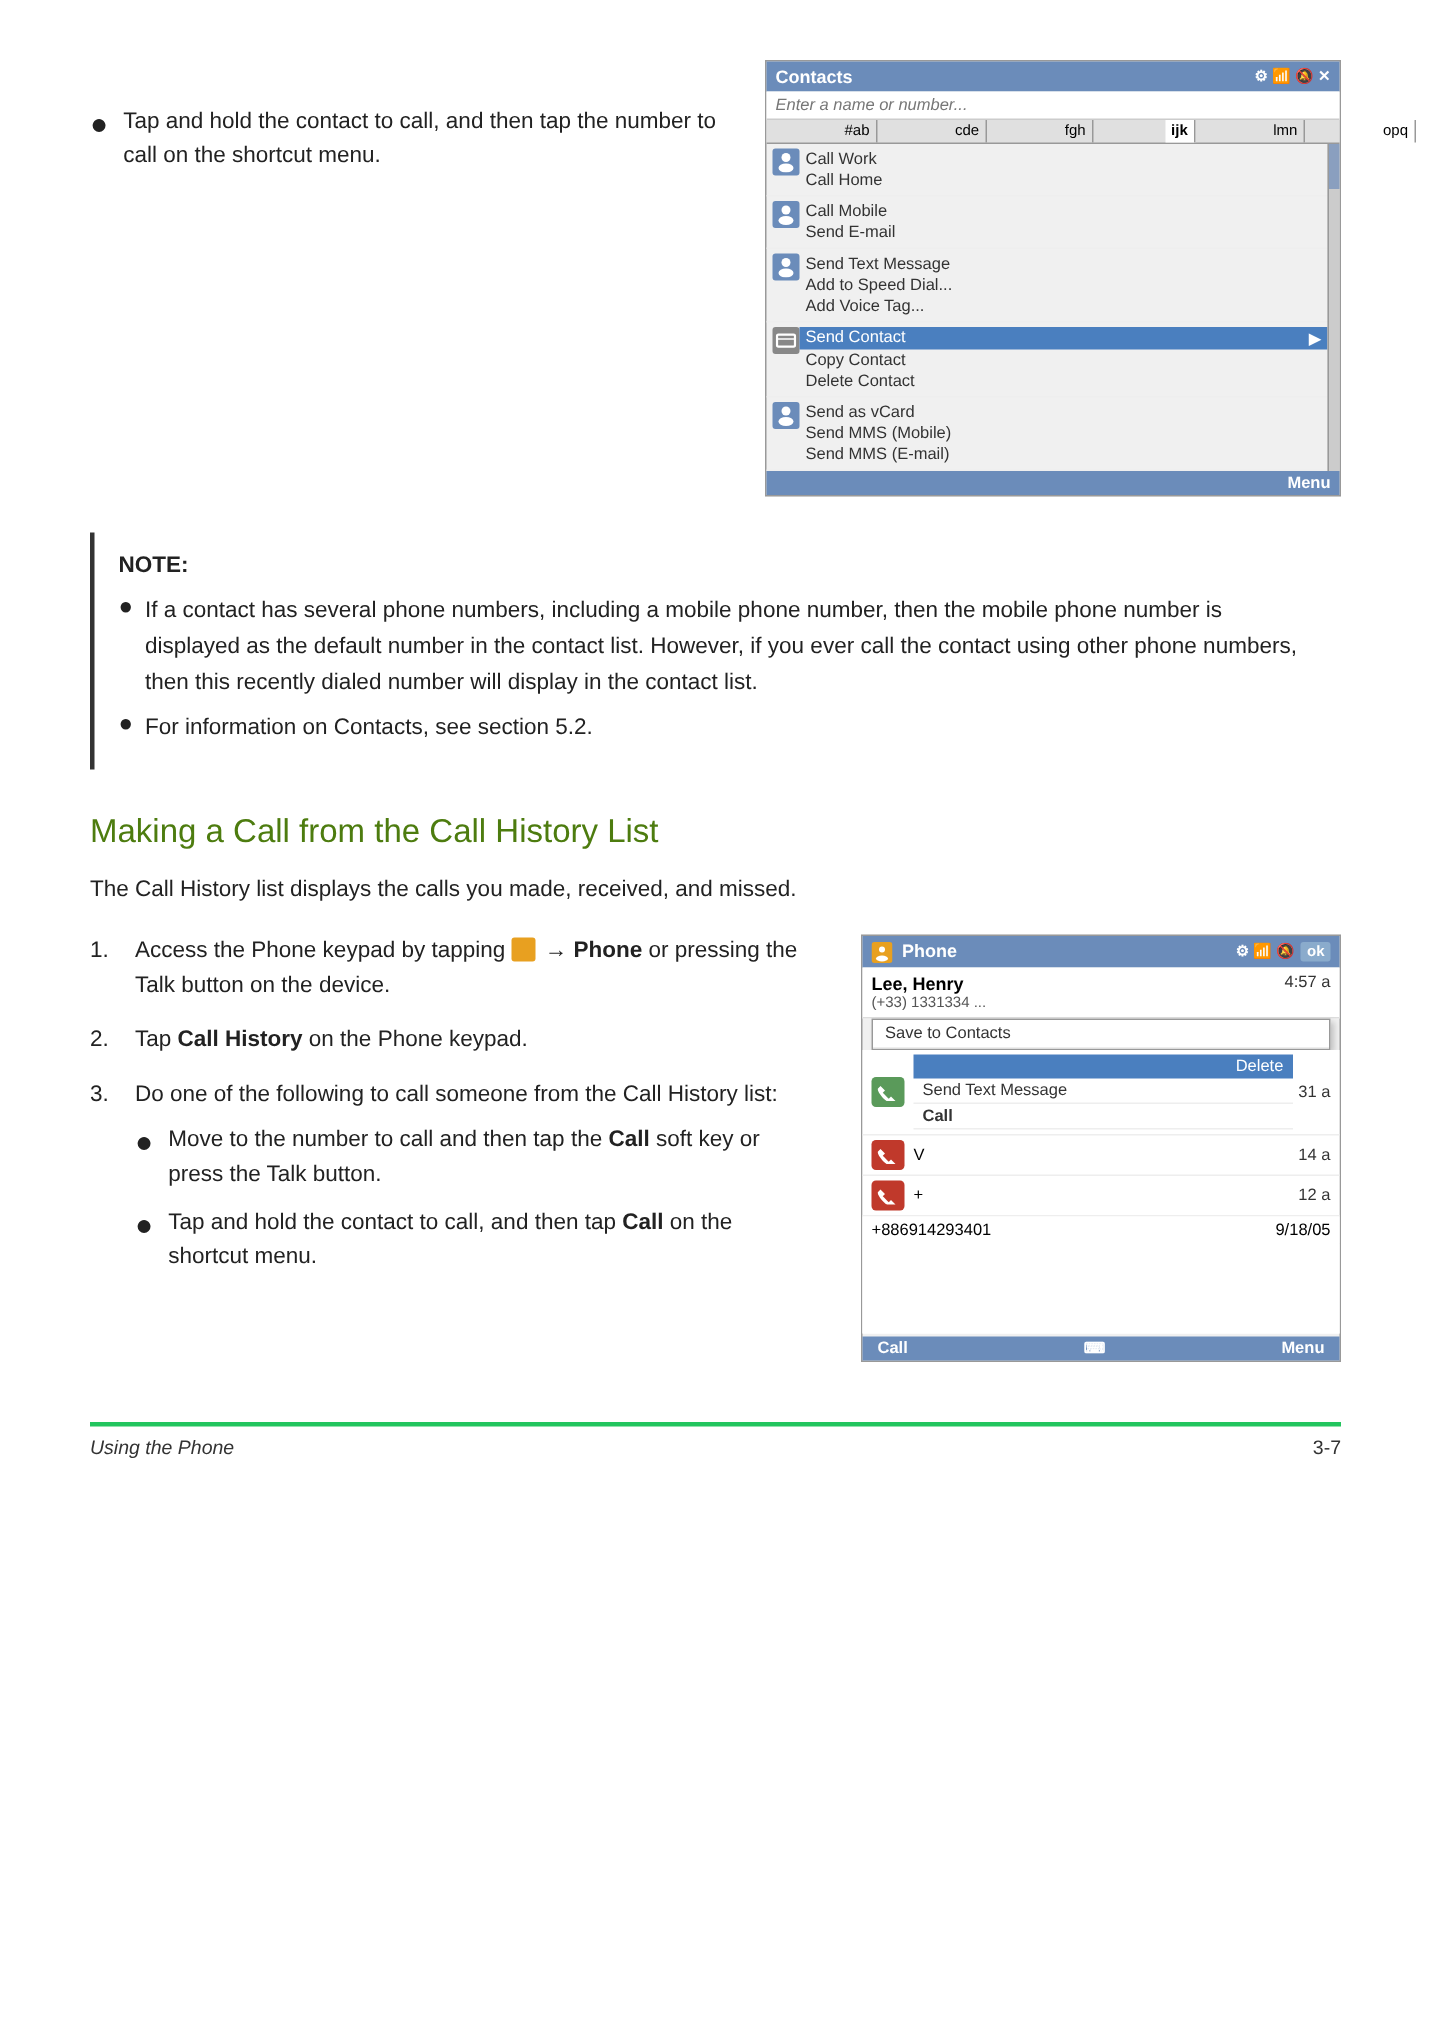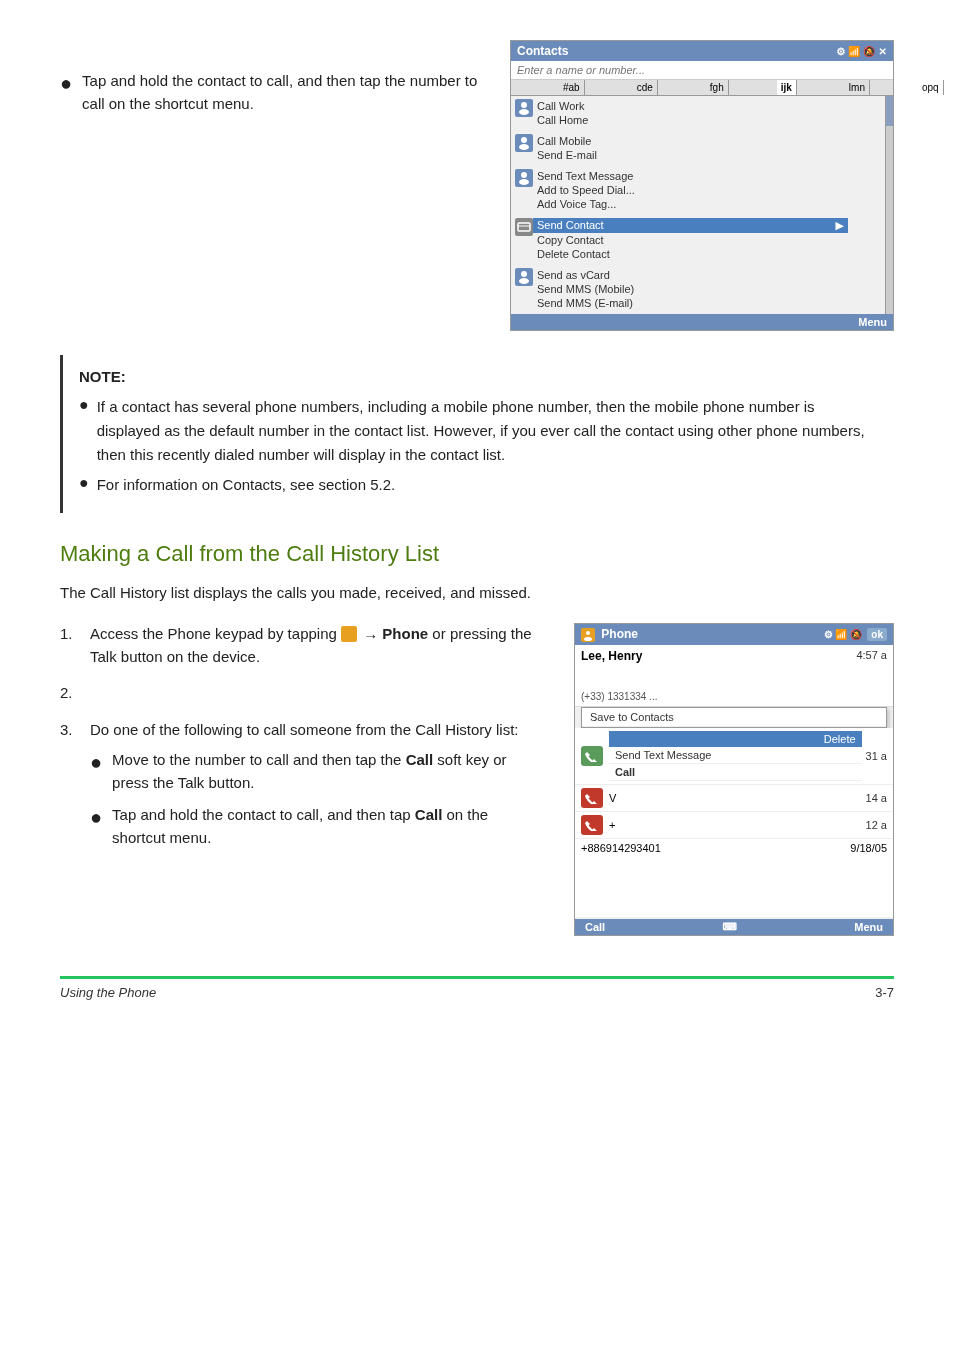--- a/index.html
+++ b/index.html
@@ -123,21 +123,20 @@
       justify-content: space-between;
     }
     .cs-scrollbar {
       width: 8px;
       background: #ccc;
       border-left: 1px solid #999;
       flex-shrink: 0;
     }
     .cs-contact-row-with-scroll {
       display: flex;
-      gap: 37px;
     }
     .cs-contacts-inner {
       flex: 1;
     }
     .cs-bottom-bar {
       background: #6b8cba;
       color: #fff;
       text-align: right;
       padding: 2px 6px;
       font-size: 11px;
@@ -250,21 +249,20 @@
       justify-content: space-between;
     }
     .ps-contact-name {
       font-weight: bold;
       font-size: 12px;
       color: #000;
     }
     .ps-contact-num {
       font-size: 10px;
       color: #555;
-      margin-top: 28px;
     }
     .ps-time {
       font-size: 11px;
       color: #333;
     }
     .ps-body {
       background: #fff;
     }
     .ps-context-menu {
       background: #fff;
@@ -496,20 +494,23 @@
           <span class="num-label">1.</span>
           <span>
             Access the Phone keypad by tapping
             <span class="phone-app-icon"></span>
             <span> → </span><strong>Phone</strong> or pressing the Talk button on the device.
           </span>
         </li>
 
         <li>
           <span class="num-label">2.</span>
+          <span>
+            Tap <strong>Call History</strong> on the Phone keypad.
+          </span>
         </li>
 
         <li>
           <span class="num-label">3.</span>
           <span>
             Do one of the following to call someone from the Call History list:
             <ul class="sub-bullets">
               <li>
                 <span class="bullet-dot">●</span>
                 <span>

